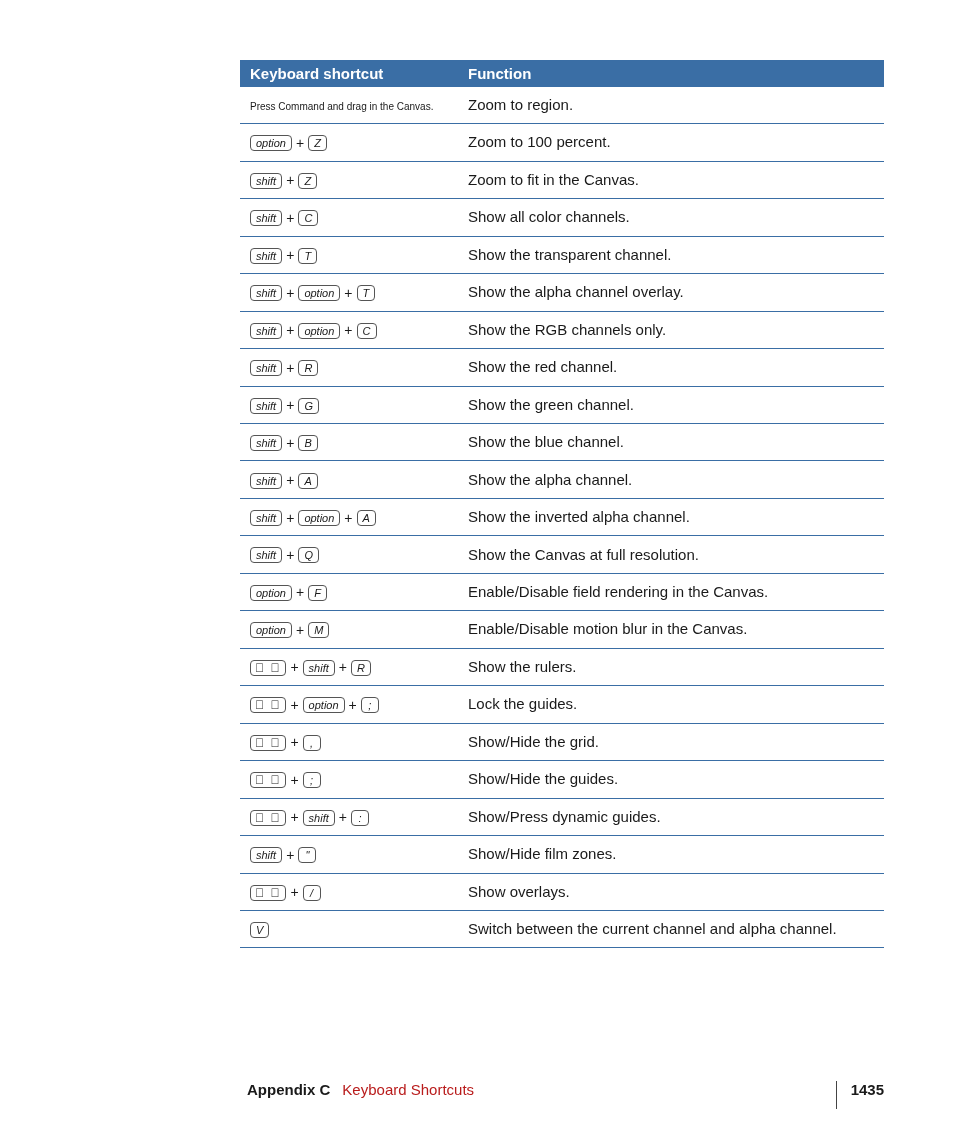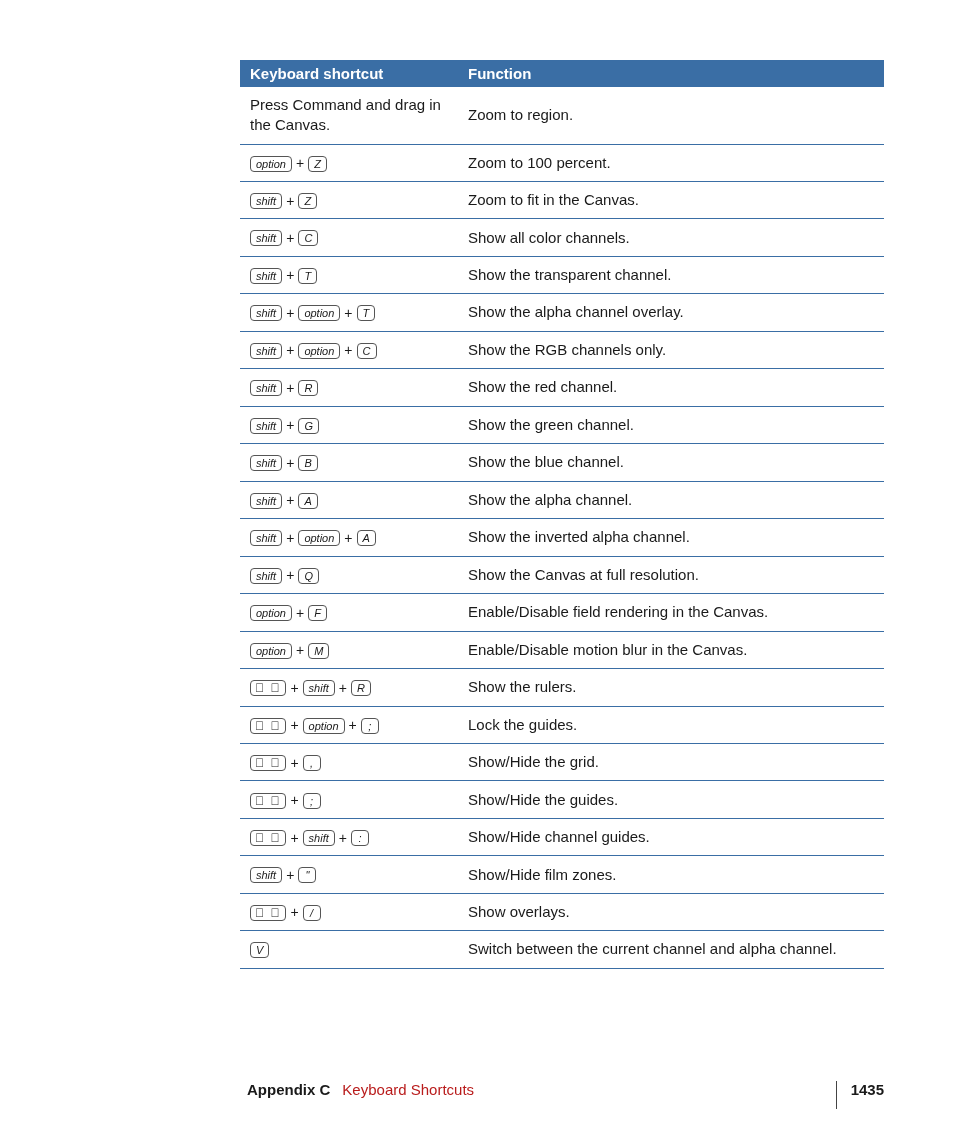--- a/index.html
+++ b/index.html
@@ -69,21 +69,21 @@
     text-align: center;
   }
   .plus {
     display: inline-block;
     margin: 0 4px;
     font-size: 14px;
     vertical-align: middle;
     font-style: normal;
   }
   .keycell .textonly {
-    font-size: 15px;
+    font-size: 10px;
     font-style: normal;
   }
   .footer {
     position: absolute;
     left: 240px;
     right: 70px;
     bottom: 42px;
     display: flex;
     align-items: baseline;
     font-size: 15px;
@@ -197,21 +197,21 @@
         <tr>
           <td class="keycell"><span class="key cmd"> ⌘</span><span class="plus">+</span><span class="key single">,</span></td>
           <td>Show/Hide the grid.</td>
         </tr>
         <tr>
           <td class="keycell"><span class="key cmd"> ⌘</span><span class="plus">+</span><span class="key single">;</span></td>
           <td>Show/Hide the guides.</td>
         </tr>
         <tr>
           <td class="keycell"><span class="key cmd"> ⌘</span><span class="plus">+</span><span class="key">shift</span><span class="plus">+</span><span class="key single">:</span></td>
-          <td>Show/Hide channel guides.</td>
+          <td>Show/Press dynamic guides.</td>
         </tr>
         <tr>
           <td class="keycell"><span class="key">shift</span><span class="plus">+</span><span class="key single">"</span></td>
           <td>Show/Hide film zones.</td>
         </tr>
         <tr>
           <td class="keycell"><span class="key cmd"> ⌘</span><span class="plus">+</span><span class="key single">/</span></td>
           <td>Show overlays.</td>
         </tr>
         <tr>

